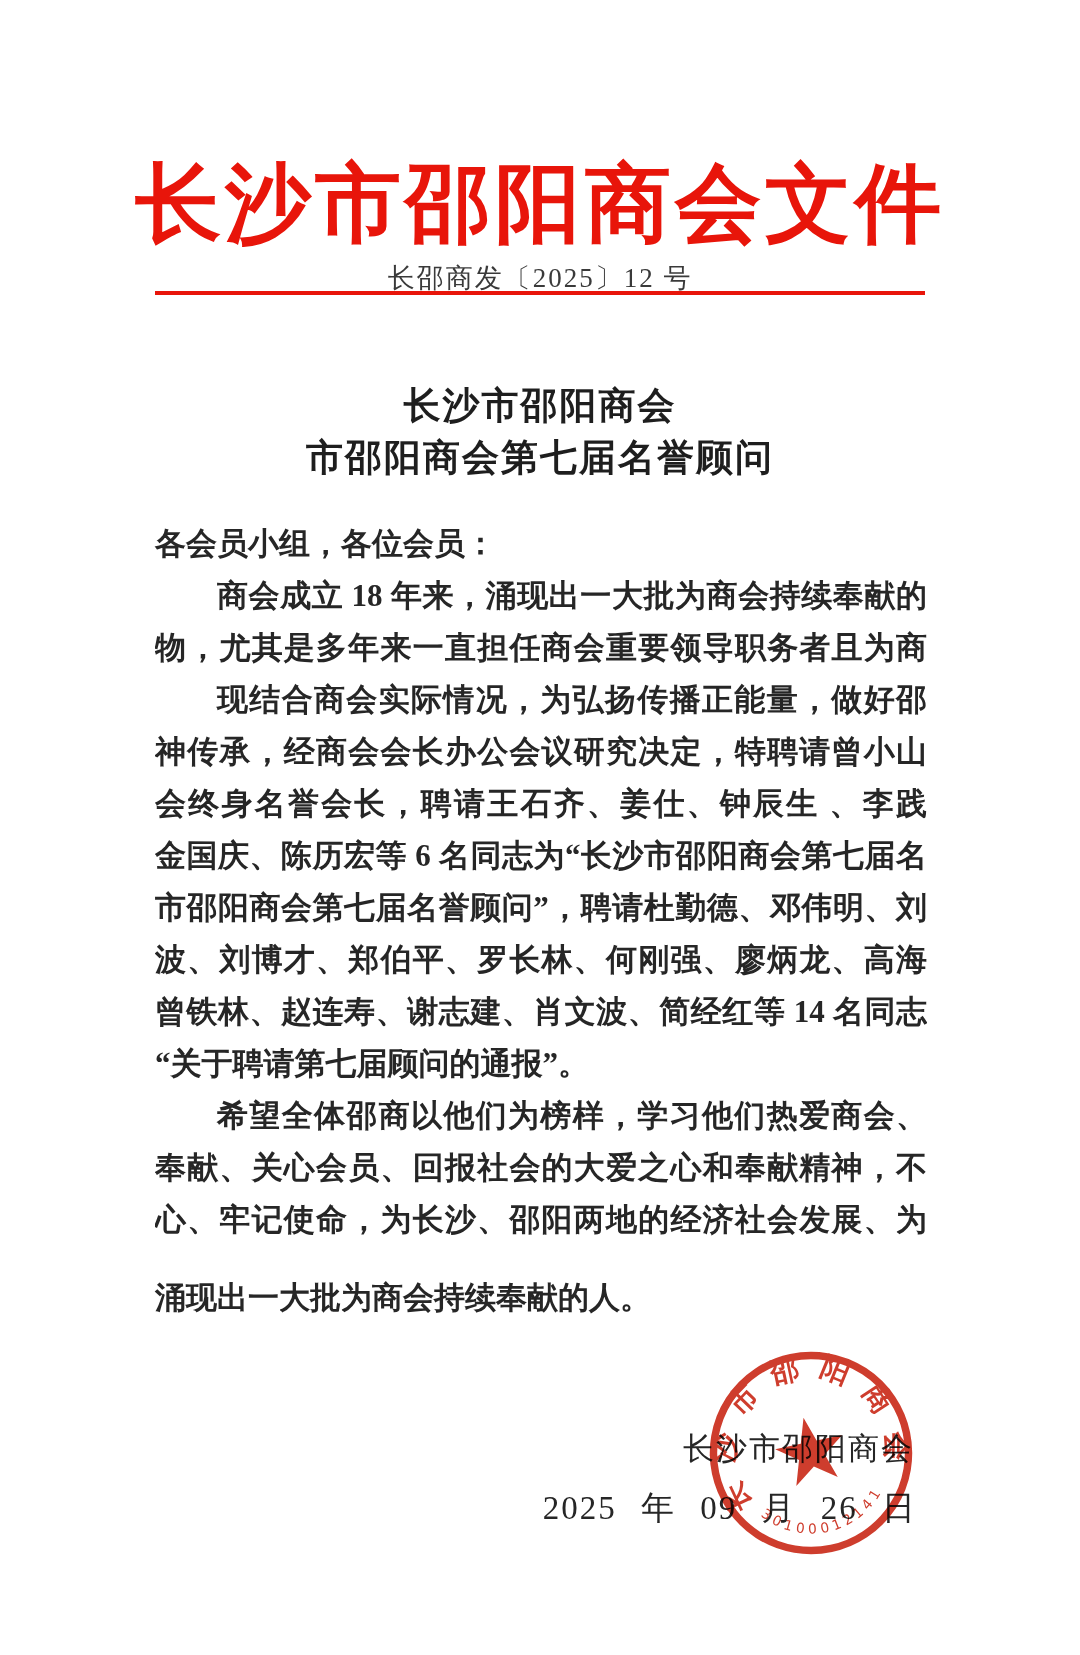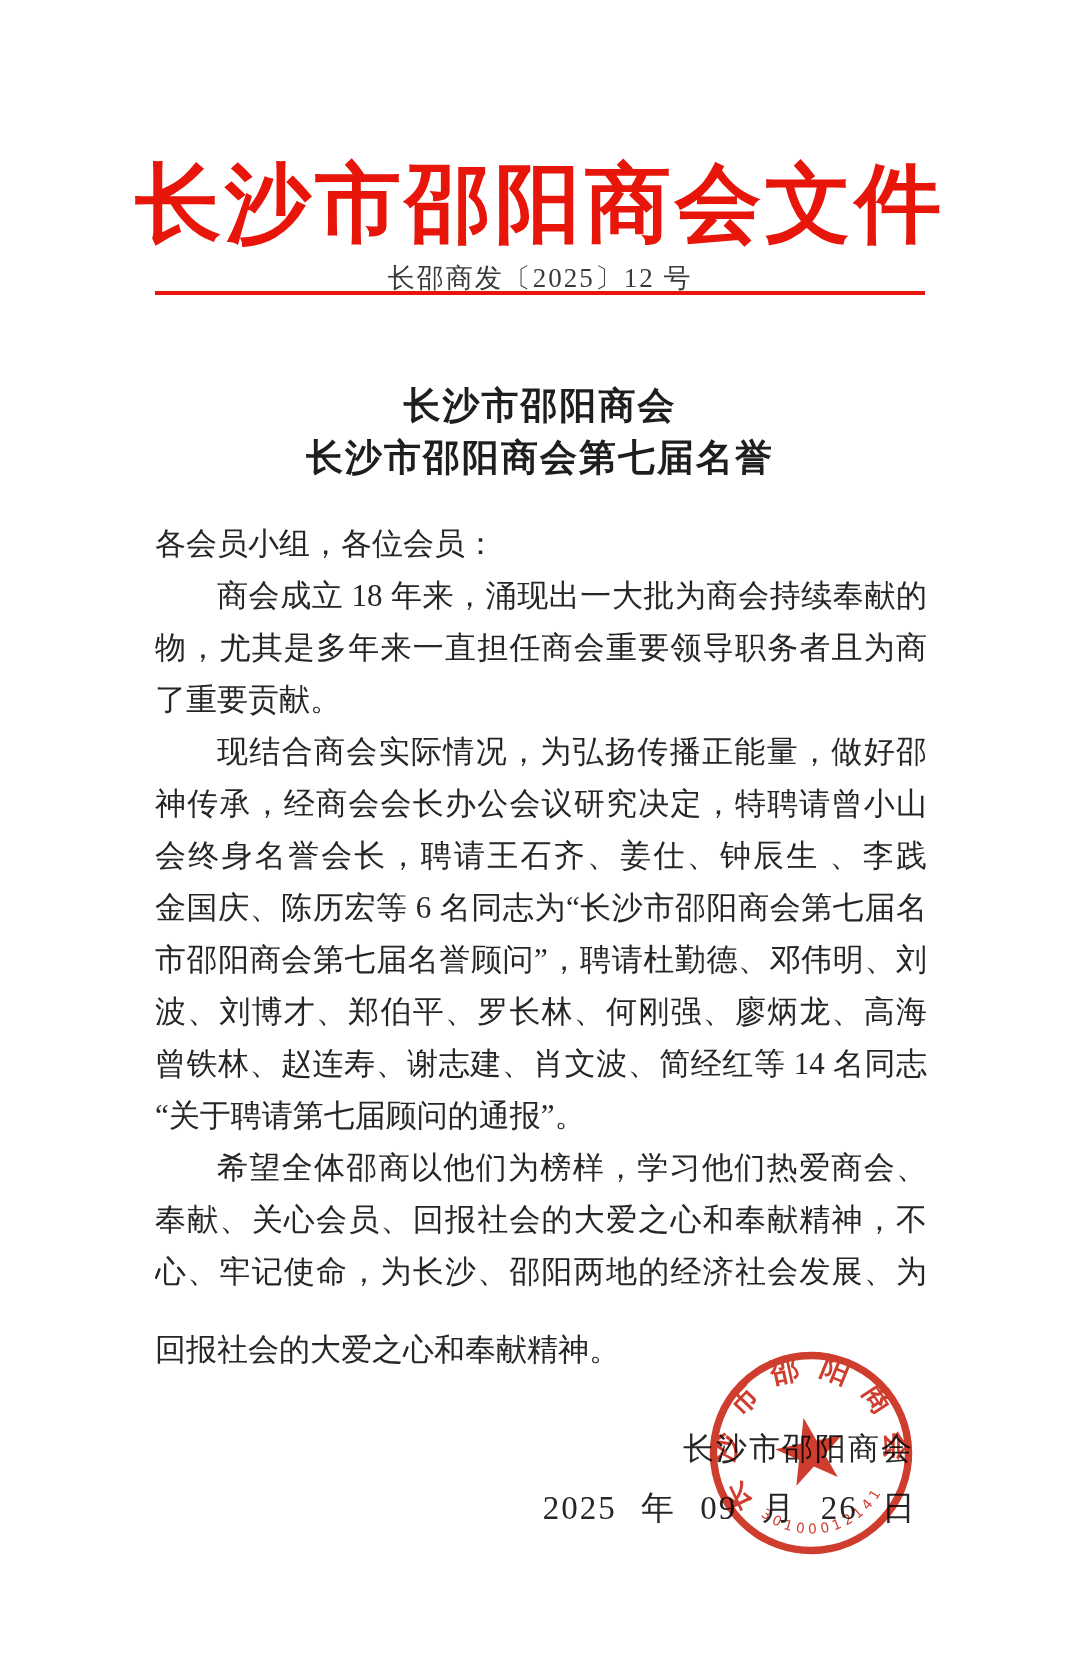--- a/index.html
+++ b/index.html
@@ -51,21 +51,21 @@
     white-space:nowrap;
   }
   .doc-title.t1{top:350px;}
   .doc-title.t2{top:402px;}
   .body-text{
     position:absolute;
     top:518px;left:155px;
     width:772px;
     font-size:31px;
     color:var(--ink);
-    font-weight:400;
+    font-weight:700;
   }
   .line{
     height:52px;
     line-height:52px;
     white-space:nowrap;
   }
   .line.fill{
     white-space:normal;
     text-align:justify;
     text-align-last:justify;
@@ -102,39 +102,38 @@
 
 <div class="page">
 
   <h1 class="letterhead">长沙市邵阳商会文件</h1>
 
   <div class="doc-number">长邵商发〔2025〕12 号</div>
 
   <div class="red-rule"></div>
 
   <h2 class="doc-title t1">长沙市邵阳商会</h2>
-  <h2 class="doc-title t2">长沙市邵阳商会第七届名誉</h2>
+  <h2 class="doc-title t2">市邵阳商会第七届名誉顾问</h2>
 
   <div class="body-text" id="body-lines">
       <div class="line">各会员小组，各位会员：</div>
       <div class="line indent fill">商会成立 18 年来，涌现出一大批为商会持续奉献的人</div>
       <div class="line fill">物，尤其是多年来一直担任商会重要领导职务者且为商会做</div>
-      <div class="line">了重要贡献。</div>
       <div class="line indent fill">现结合商会实际情况，为弘扬传播正能量，做好邵商精</div>
       <div class="line fill">神传承，经商会会长办公会议研究决定，特聘请曾小山为商</div>
       <div class="line fill">会终身名誉会长，聘请王石齐、姜仕、钟辰生 、李践楚、</div>
       <div class="line fill">金国庆、陈历宏等 6 名同志为“长沙市邵阳商会第七届名誉</div>
       <div class="line fill">市邵阳商会第七届名誉顾问”，聘请杜勤德、邓伟明、刘小</div>
       <div class="line fill">波、刘博才、郑伯平、罗长林、何刚强、廖炳龙、高海斌、</div>
       <div class="line fill">曾铁林、赵连寿、谢志建、肖文波、简经红等 14 名同志为</div>
       <div class="line">“关于聘请第七届顾问的通报”。</div>
       <div class="line indent fill">希望全体邵商以他们为榜样，学习他们热爱商会、无私</div>
       <div class="line fill">奉献、关心会员、回报社会的大爱之心和奉献精神，不忘初</div>
       <div class="line fill">心、牢记使命，为长沙、邵阳两地的经济社会发展、为建设</div>
-      <div class="line gap">回报社会的大爱之心和奉献精神。</div>
+      <div class="line gap">涌现出一大批为商会持续奉献的人。</div>
     </div>
 
   <div class="signature">长沙市邵阳商会</div>
   <div class="date">2025 年 09 月 26 日</div>
 
   <svg class="seal" viewBox="0 0 200 200" aria-hidden="true">
     <defs>
       <path id="arcTop" d="M 32.3,124.6 A 72,72 0 1 1 167.7,124.6" fill="none"></path>
       <path id="arcBottom" d="M 37.7,143.6 A 76,76 0 0 0 162.3,143.6" fill="none"></path>
     </defs>

